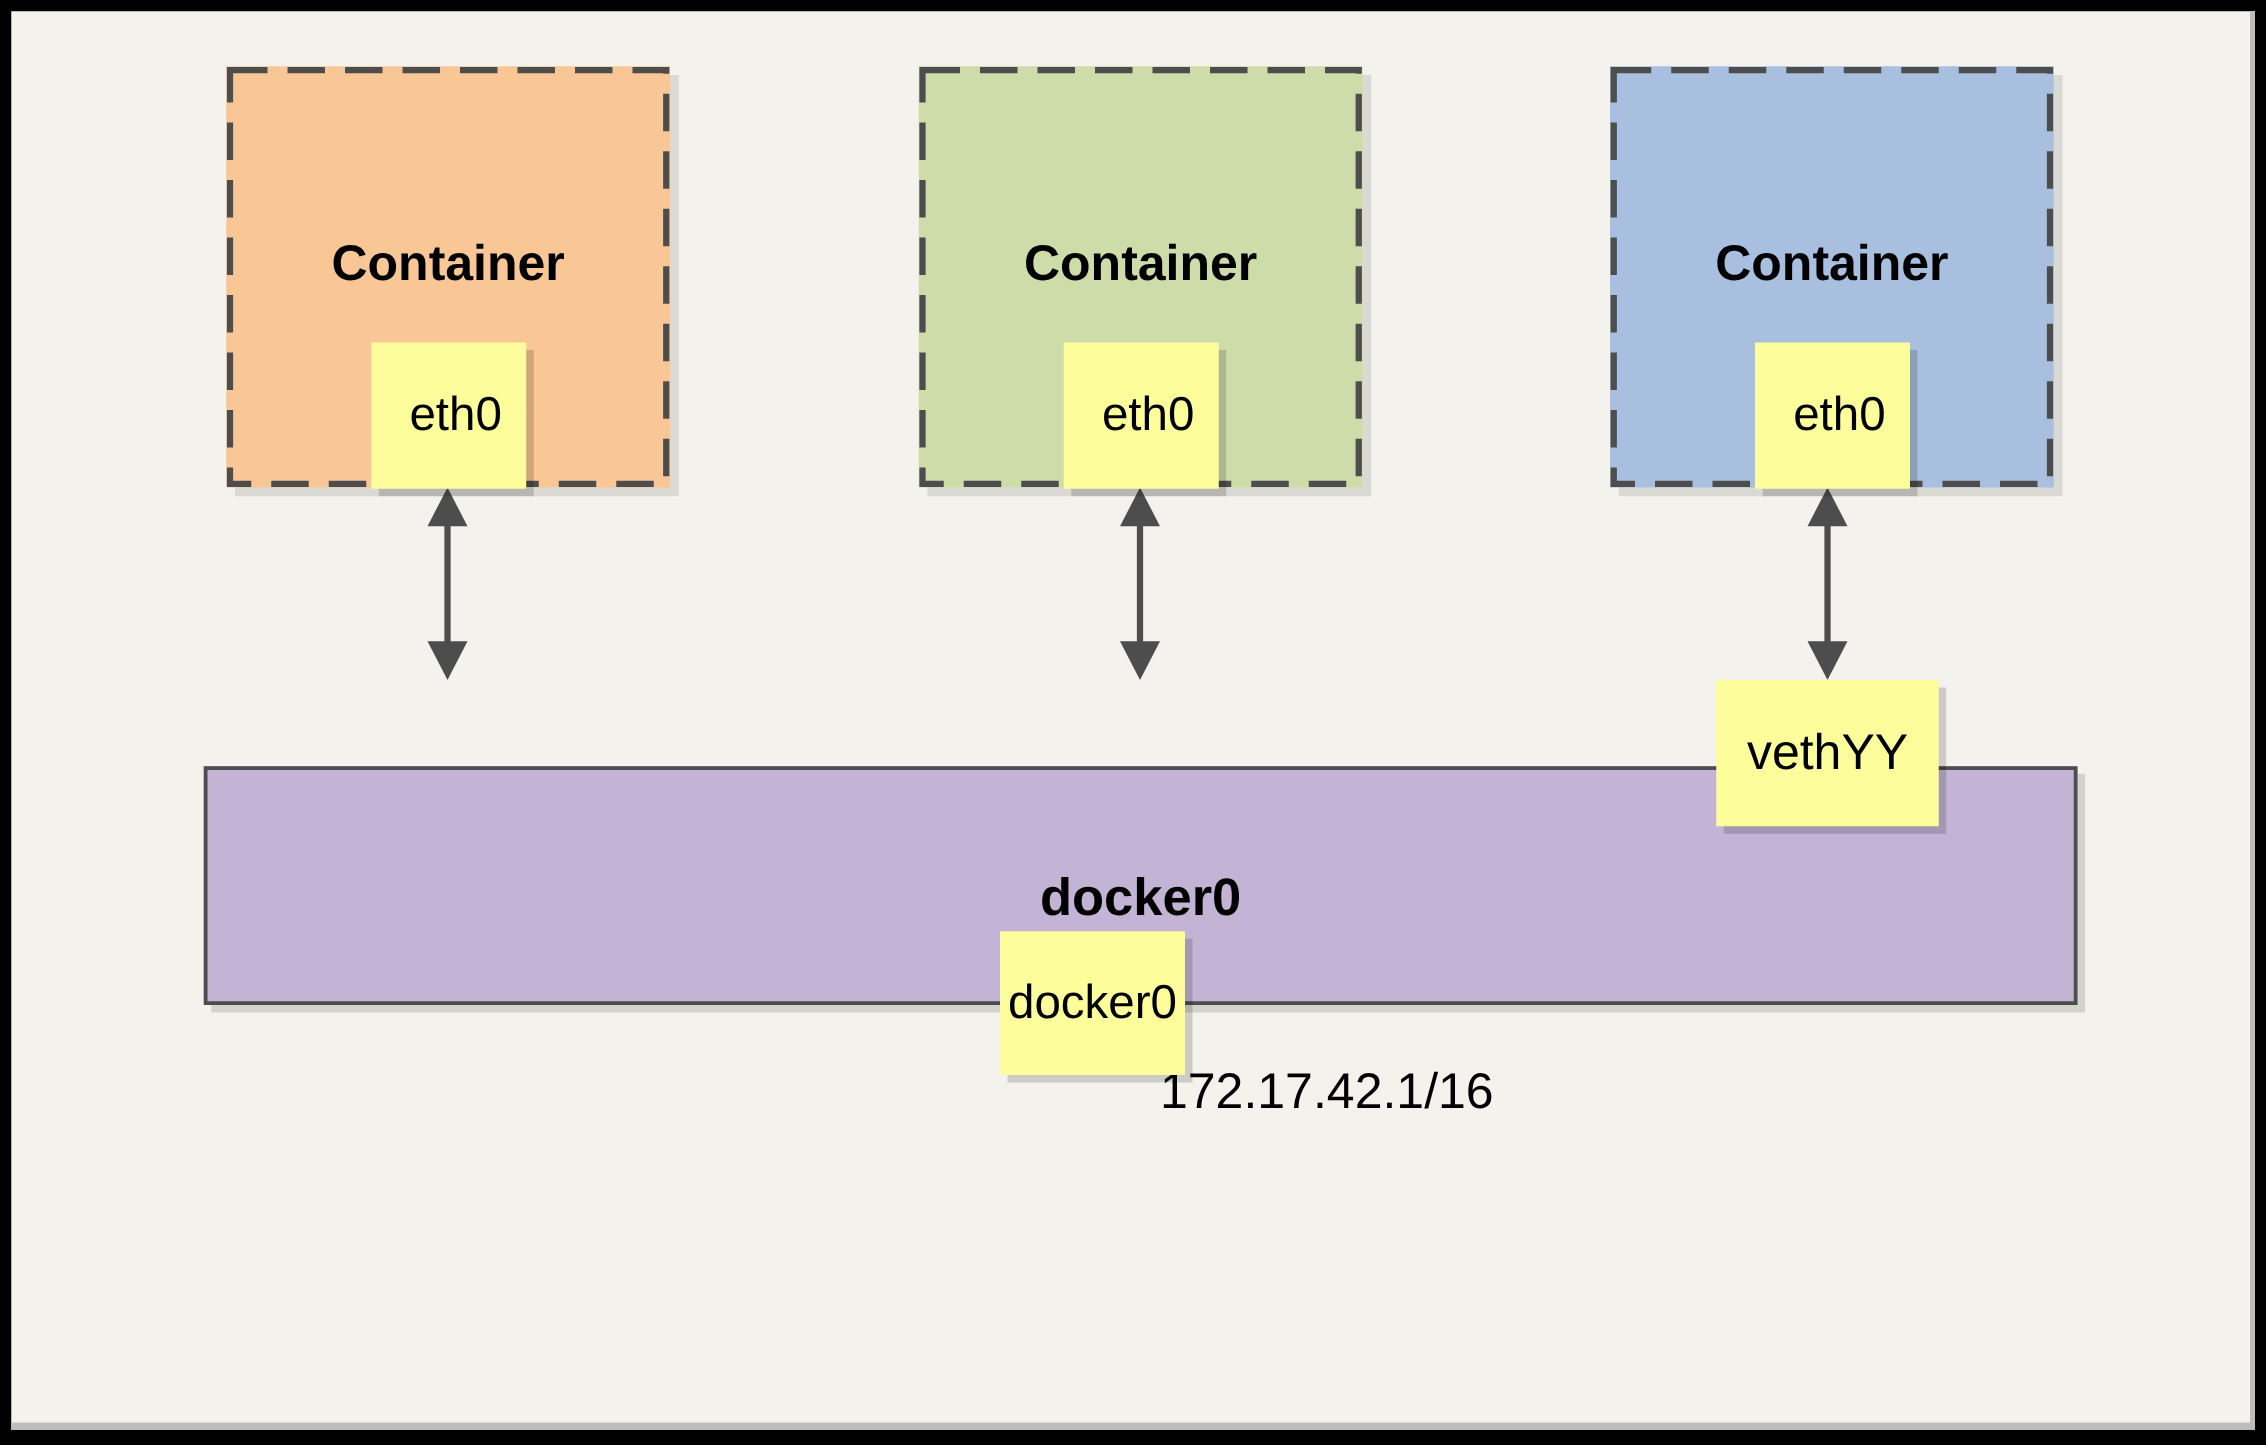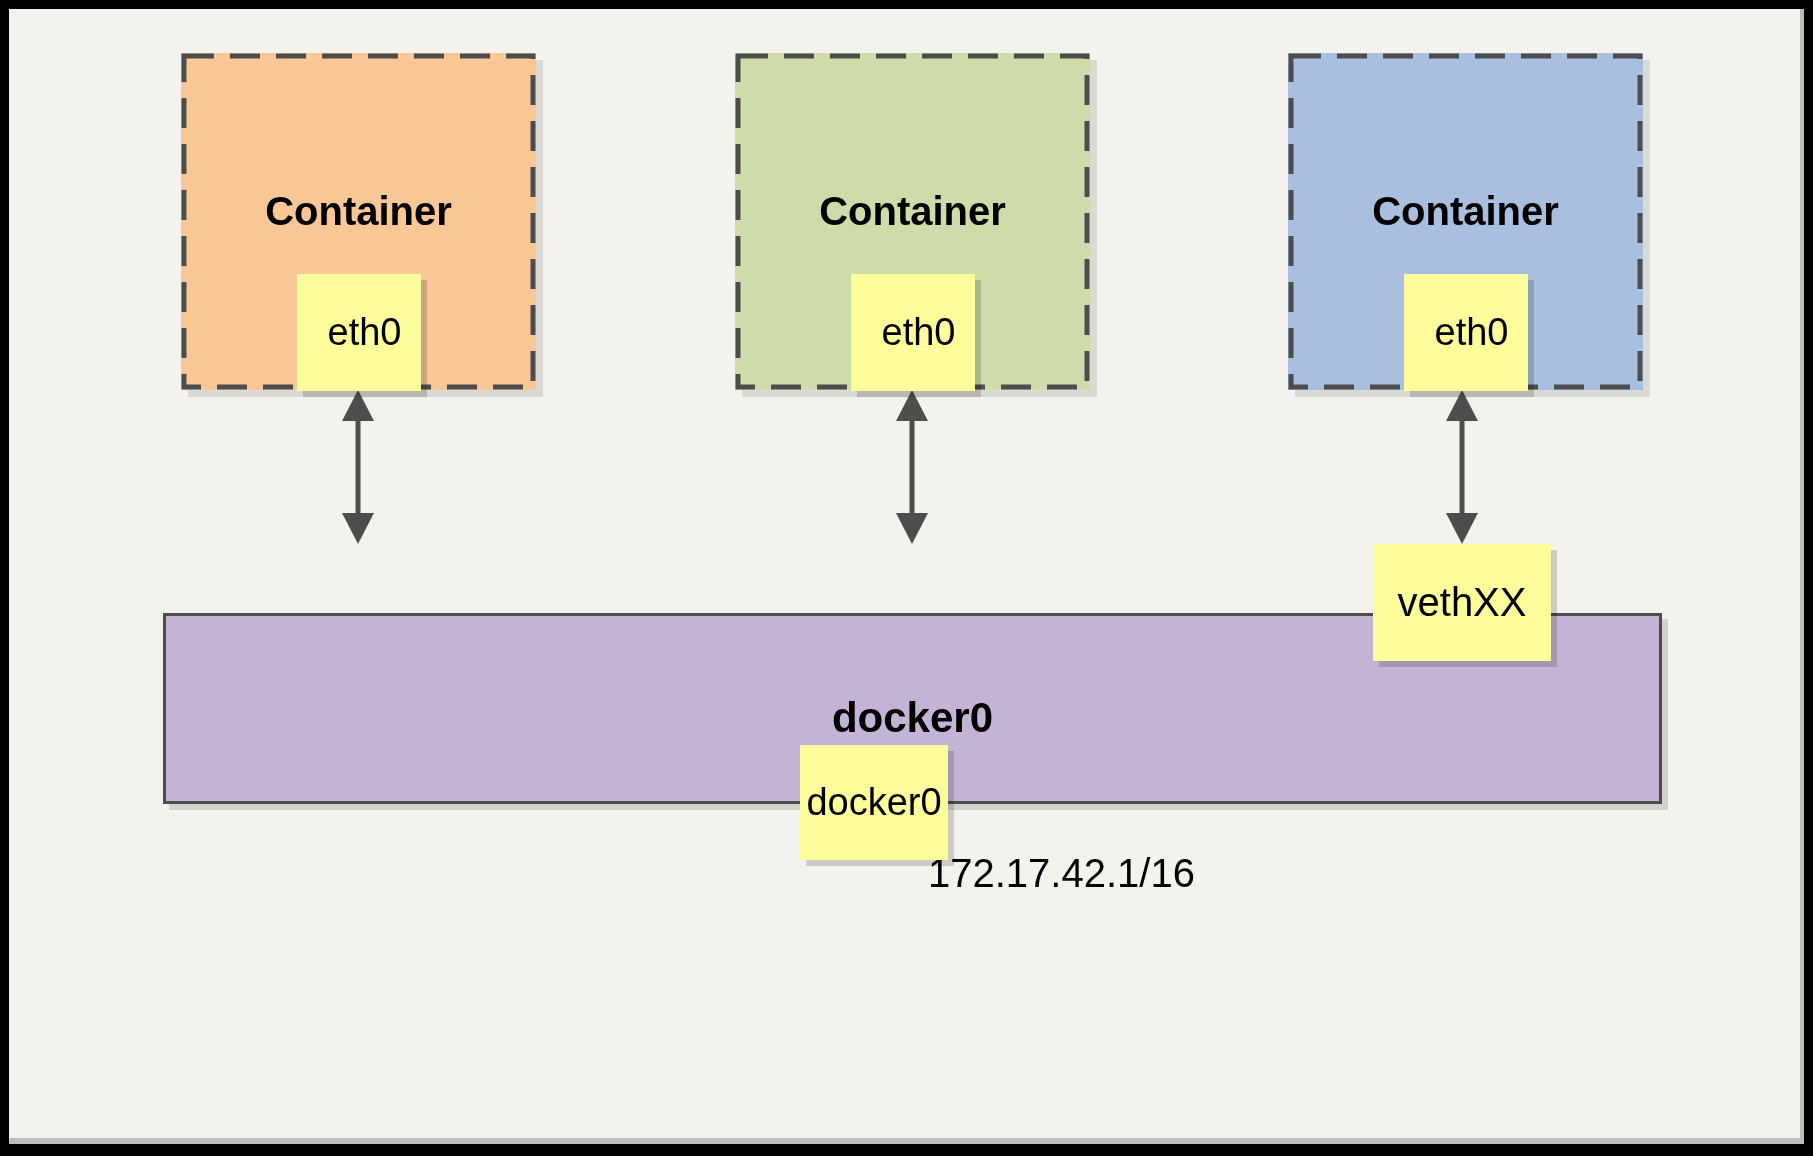--- a/index.html
+++ b/index.html
@@ -131,21 +131,21 @@
     <line x1="17" y1="12" x2="17" y2="142" stroke="#4D4D4D" stroke-width="5"></line>
     <polygon points="17,0 33,31 1,31" fill="#4D4D4D"></polygon>
     <polygon points="17,154 33,123 1,123" fill="#4D4D4D"></polygon>
   </svg>
 
   <div class="bridge" style="background: rgb(195, 180, 213);">
     <div class="bridge-label">docker0</div>
   </div>
 
   <div class="note veth-note veth-3">
-    <span>vethXX</span>
+    <span>vethYY</span>
   </div>
 
   <div class="note docker0-note">
     <span>docker0</span>
   </div>
   <div class="ip-label">172.17.42.1/16</div>
 
 
 </div>
 

